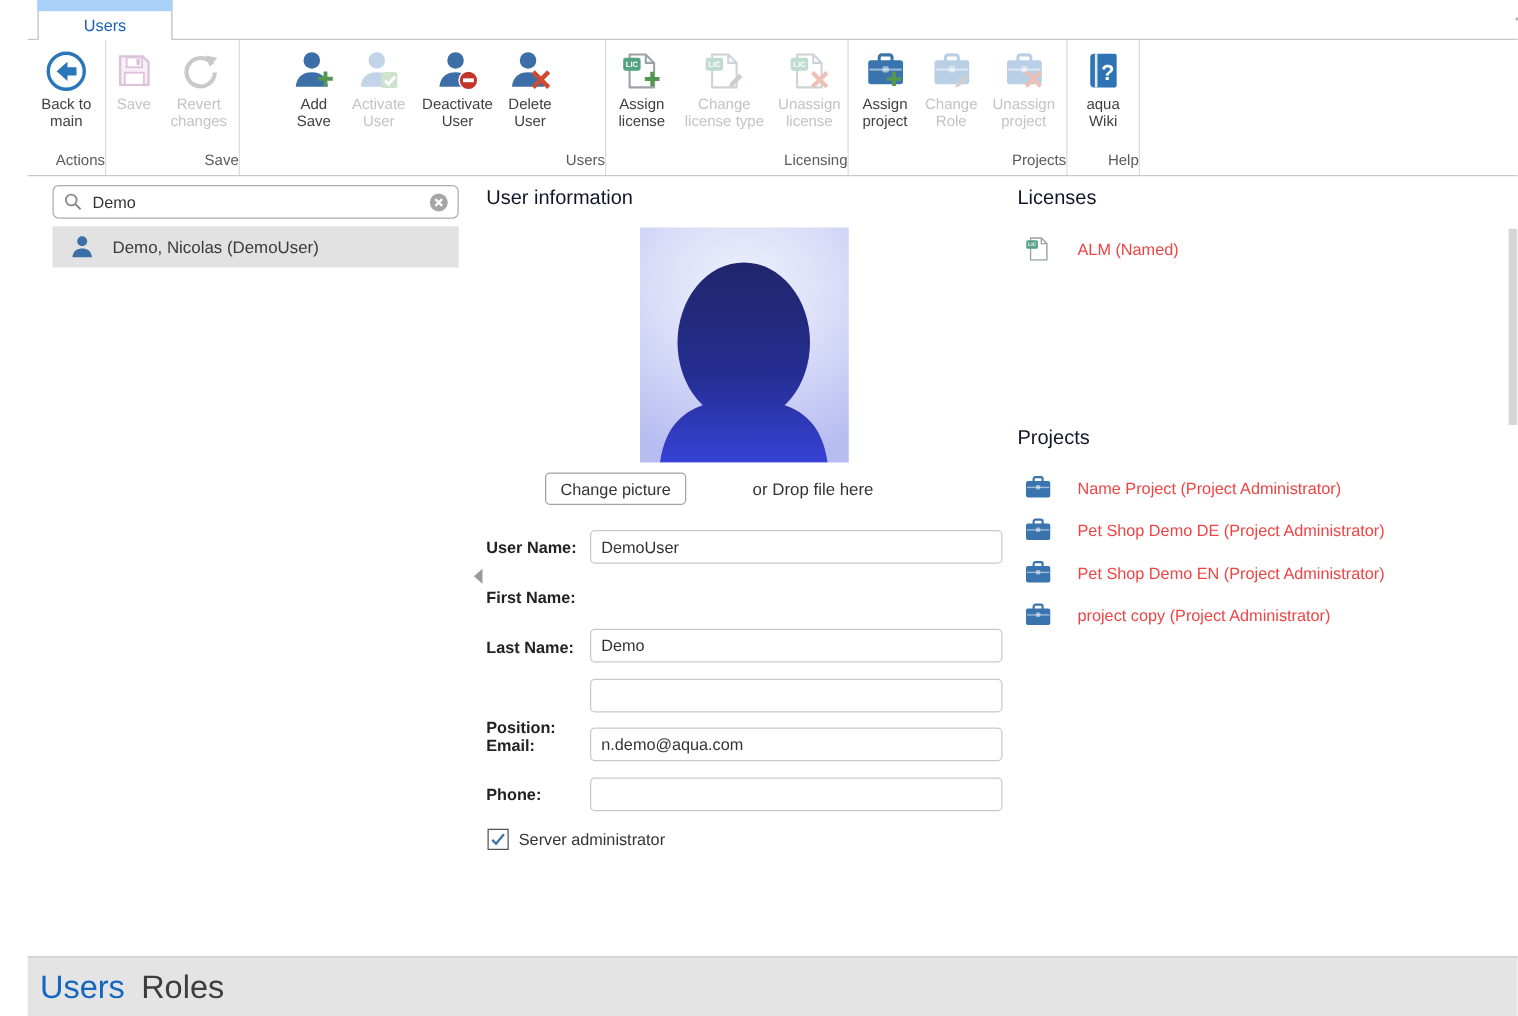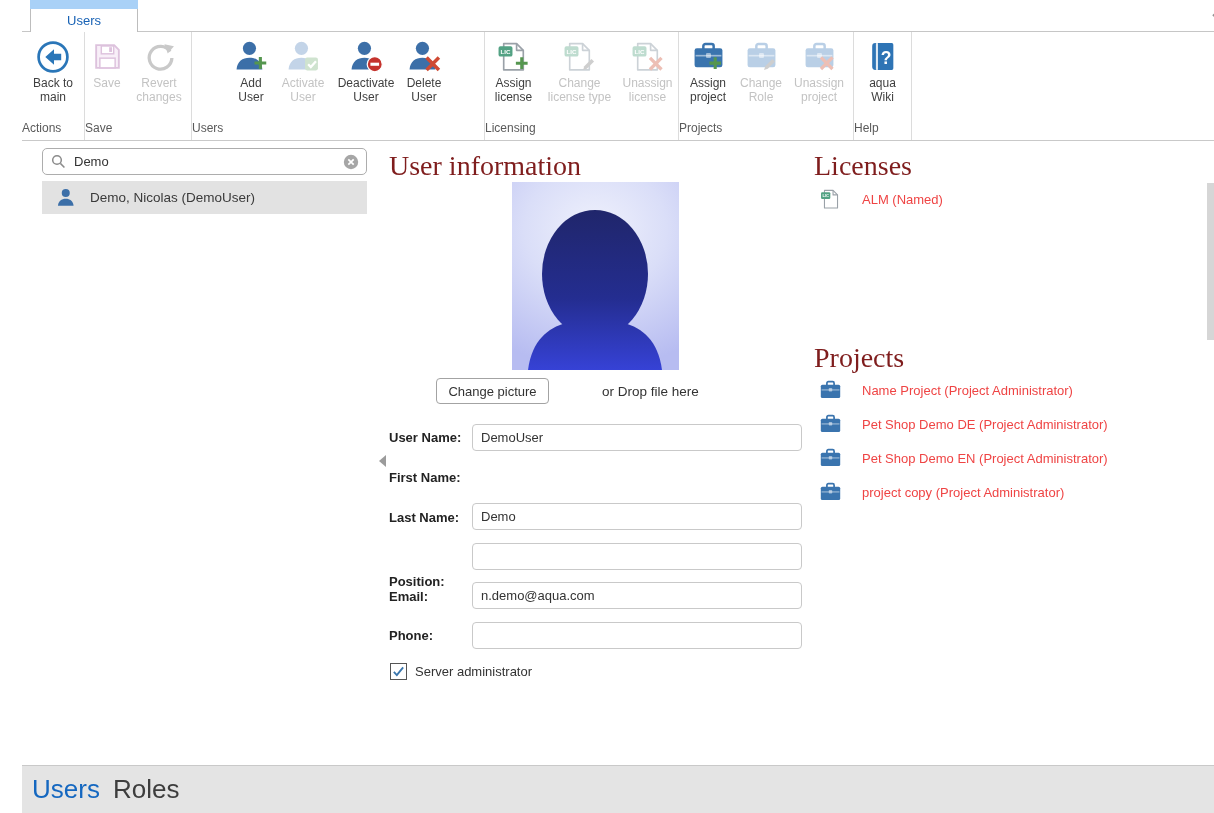--- a/index.html
+++ b/index.html
@@ -19,38 +19,38 @@
   .rgroup{height:100%;display:flex;flex-direction:column;border-right:1px solid #dcdcdc;box-sizing:border-box;}
   .rfill{flex:1;}
   .rbuttons{flex:1;display:flex;justify-content:center;align-items:flex-start;padding-top:7px;}
   .rbtn{display:flex;flex-direction:column;align-items:center;cursor:pointer;}
   .rbtn .ric{height:35px;display:flex;align-items:center;justify-content:center;}
   .rbtn svg{width:33px;height:33px;display:block;}
   .rbtn.big svg{width:36px;height:36px;}
   .rlbl{font-size:12px;line-height:13.5px;color:#3f3f3f;text-align:center;margin-top:3px;}
   .rbtn.disabled{cursor:default;}
   .rbtn.disabled .rlbl{color:#c3c3c3;}
-  .rgrouplbl{font-size:12px;color:#5a5a5a;text-align:left;padding:2px 0 5px;}
+  .rgrouplbl{font-size:12px;color:#5a5a5a;text-align:right;padding:2px 0 5px;}
 
   
   .search-box{position:absolute;left:20px;top:148px;width:325px;height:27px;box-sizing:border-box;
               border:1px solid #adadad;border-radius:5px;display:flex;align-items:center;background:#fff;}
   .search-box .mag{margin-left:8px;display:flex;}
   .search-box input{flex:1;border:none;outline:none;font-size:13px;color:#333;margin-left:6px;
                     font-family:"Liberation Sans",sans-serif;background:transparent;}
   .search-clear{margin-right:7px;display:flex;cursor:pointer;border:none;background:none;padding:0;}
   .user-row{position:absolute;left:20px;top:181px;width:325px;height:33px;background:#e2e2e2;
             display:flex;align-items:center;cursor:pointer;}
   .user-row .uicon{margin-left:15px;display:flex;}
   .user-row .uname{margin-left:13px;font-size:13.5px;color:#3a3a3a;}
   .splitter{position:absolute;left:357px;top:455px;width:0;height:0;cursor:pointer;
             border-top:6px solid transparent;border-bottom:6px solid transparent;border-right:7px solid #9b9b9b;}
 
   
-  .sect-title{position:absolute;font-size:28px;color:#7f1d1d;font-family:Liberation Serif, serif;}
+  .sect-title{position:absolute;font-size:16px;color:#0f172a;}
 
   
   .avatar{position:absolute;left:490px;top:182px;width:167px;height:188px;
           background:radial-gradient(ellipse 95% 75% at 50% 25%, #eff1fc 0%, #dadef8 45%, #b7bcf1 100%);}
   .chg-pic{position:absolute;left:414px;top:378px;width:113px;height:26px;box-sizing:border-box;
            background:#fff;border:1px solid #a3a3a3;border-radius:4px;font-size:13px;color:#333;
            font-family:"Liberation Sans",sans-serif;cursor:pointer;}
   .drop-hint{position:absolute;left:580px;top:384px;font-size:13.5px;color:#333;}
   .frm-label{position:absolute;left:367px;width:82px;font-size:13px;font-weight:bold;color:#222;}
   .frm-input{position:absolute;left:450px;width:330px;height:27px;box-sizing:border-box;
@@ -154,21 +154,21 @@
 
     <div class="rgroup" style="width:293px">
       <div class="rbuttons">
         <div class="rbtn" style="width:46px">
           <span class="ric">
             <svg viewBox="0 0 32 32" style="color:#3c6fa8">
                 <use href="#sym-person"></use>
               <path d="M24.6 16.6 V28 M18.9 22.3 H30.3" stroke="#55964f" stroke-width="3" fill="none"></path>
               </svg>
           </span>
-          <span class="rlbl">Add User</span>
+          <span class="rlbl">Add Save</span>
         </div>
         <div class="rbtn disabled" style="width:58px">
           <span class="ric">
             <svg viewBox="0 0 32 32" style="color:#c3d4e8">
                 <use href="#sym-person"></use>
               <rect x="17.5" y="17" width="12.5" height="12.5" rx="2" fill="#cfe3cf"></rect>
               <path d="M20.5 23.6 l2.6 2.7 5-5.6" stroke="#fff" stroke-width="2.2" fill="none"></path>
               </svg>
           </span>
           <span class="rlbl">Activate User</span>

